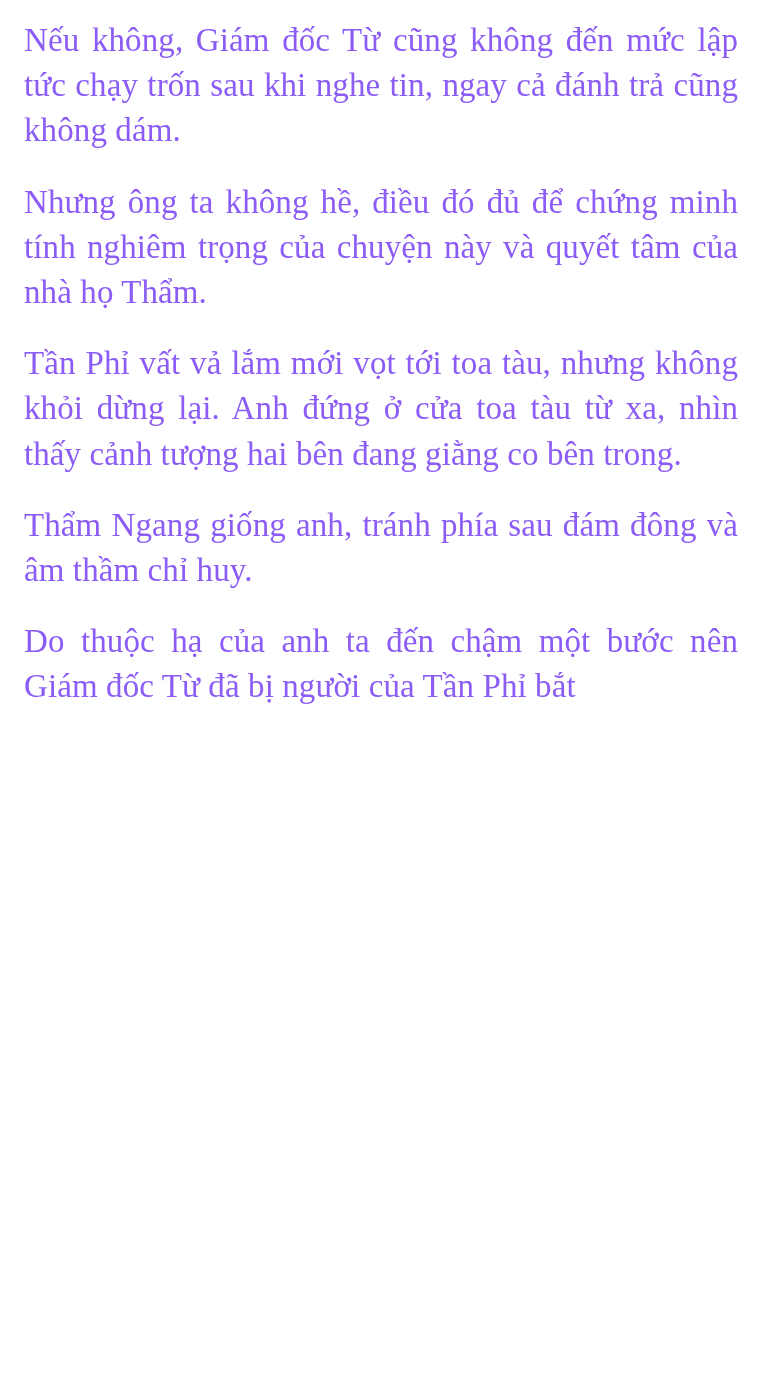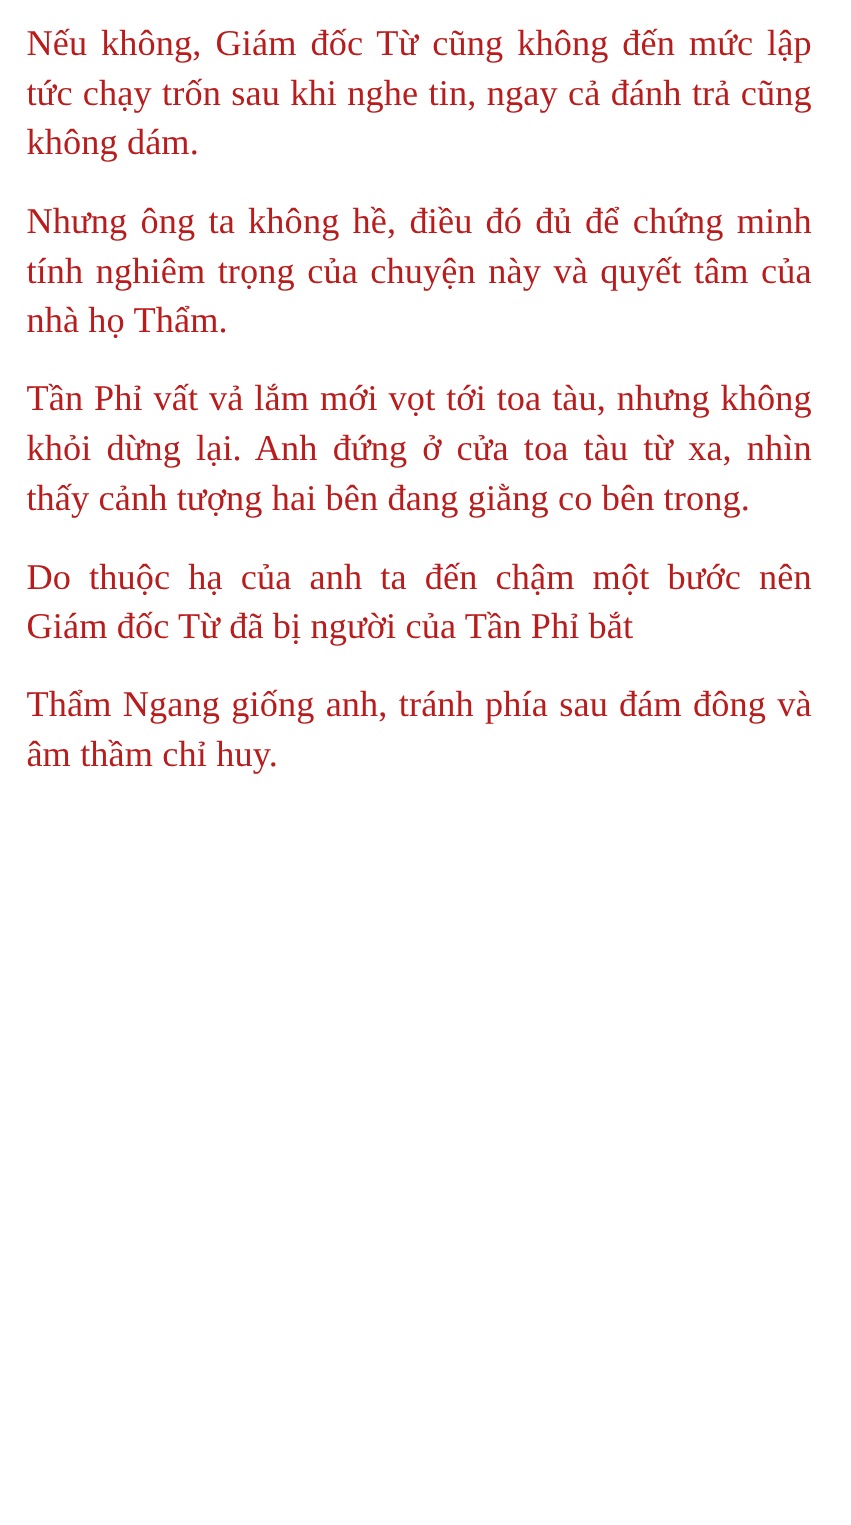--- a/index.html
+++ b/index.html
@@ -19,29 +19,29 @@
     padding: 18px 24px 0 24px;
     background: #ffffff;
   }
   .para {
     font-size: 33px;
     line-height: 1.37;
     text-align: justify;
     text-justify: inter-word;
     margin: 0 12px 26px 0;
     letter-spacing: 0.1px;
-    color: #b91c1c;
+    color: #8b5cf6;
     -webkit-font-smoothing: antialiased;
   }
   .para:last-child {
     margin-bottom: 0;
   }
 </style>
 </head>
 <body>
 
 <div class="reader">
   <p class="para">Nếu không, Giám đốc Từ cũng không đến mức lập tức chạy trốn sau khi nghe tin, ngay cả đánh trả cũng không dám.</p>
   <p class="para">Nhưng ông ta không hề, điều đó đủ để chứng minh tính nghiêm trọng của chuyện này và quyết tâm của nhà họ Thẩm.</p>
   <p class="para">Tần Phỉ vất vả lắm mới vọt tới toa tàu, nhưng không khỏi dừng lại. Anh đứng ở cửa toa tàu từ xa, nhìn thấy cảnh tượng hai bên đang giằng co bên trong.</p>
+  <p class="para">Thẩm Ngang giống anh, tránh phía sau đám đông và âm thầm chỉ huy.</p>
   <p class="para">Do thuộc hạ của anh ta đến chậm một bước nên Giám đốc Từ đã bị người của Tần Phỉ bắt</p>
-  <p class="para">Thẩm Ngang giống anh, tránh phía sau đám đông và âm thầm chỉ huy.</p>
 </div>
 
 </body></html>

